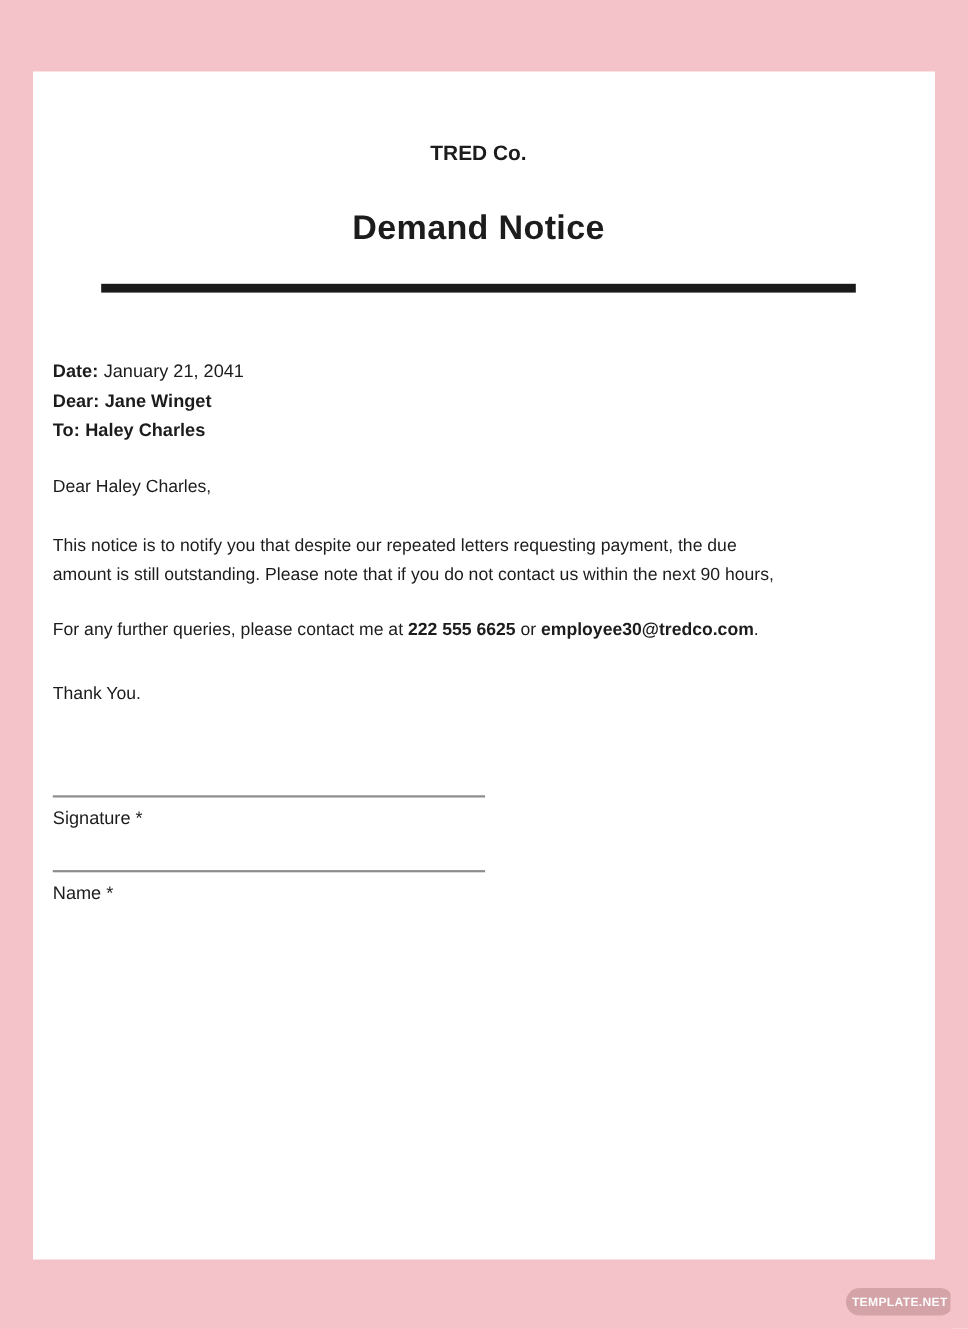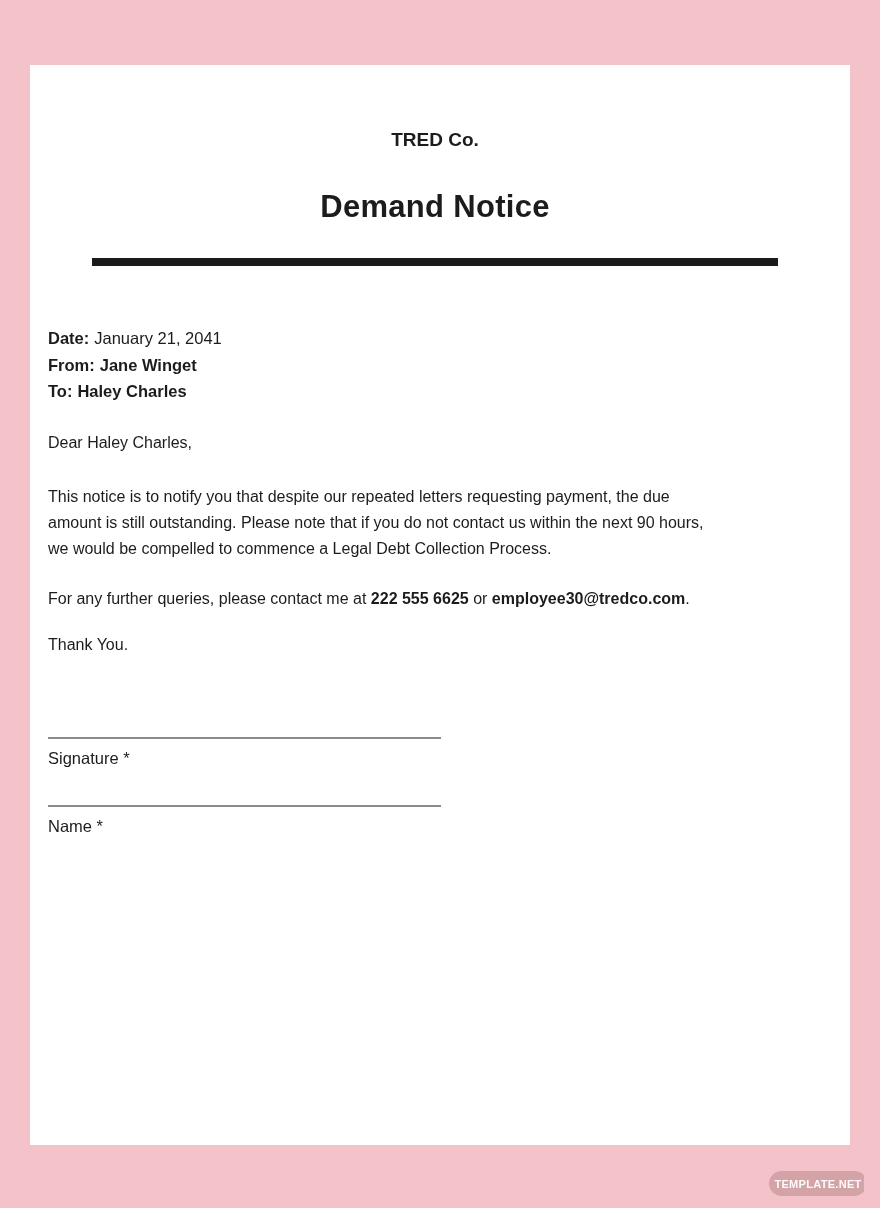--- a/index.html
+++ b/index.html
@@ -66,21 +66,21 @@
     line-height: 26.5px;
   }
   .meta-line .lbl { font-weight: 700; }
   .meta-line .val { margin-left: 5px; }
   .meta-line .val.bold { font-weight: 700; }
   .salutation { margin-top: 25px; }
   .paragraph { margin-top: 28px; }
   .paragraph .pline { white-space: nowrap; }
   .contact-line { margin-top: 24px; white-space: nowrap; }
   .contact-line .bold { font-weight: 700; }
-  .thanks { margin-top: 20px; }
+  .thanks { margin-top: 32px; }
   .closing { margin-top: 26px; }
   .sig-area { margin-top: 79px; }
   .fill-line {
     width: 393px;
     height: 0;
     border-top: 2px solid var(--line);
   }
   .fill-label {
     margin-top: 6px;
     font-size: 16.5px;
@@ -118,33 +118,32 @@
 
       <div class="doc-title">Demand Notice</div>
 
       <div class="header-rule"></div>
 
       <div class="meta-block">
         <div class="meta-line">
           <span class="lbl">Date:</span><span class="val">January 21, 2041</span>
         </div>
         <div class="meta-line">
-          <span class="lbl">From:</span><span class="val bold">Jane Winget</span>
+          <span class="lbl">Dear:</span><span class="val bold">Jane Winget</span>
         </div>
         <div class="meta-line">
           <span class="lbl">To:</span><span class="val bold">Haley Charles</span>
         </div>
       </div>
 
       <div class="salutation">Dear Haley Charles,</div>
 
       <div class="paragraph">
         <div class="pline">This notice is to notify you that despite our repeated letters requesting payment, the due</div>
         <div class="pline">amount is still outstanding. Please note that if you do not contact us within the next 90 hours,</div>
-        <div class="pline">we would be compelled to commence a Legal Debt Collection Process.</div>
       </div>
 
       <div class="contact-line">
         <span>For any further queries, please contact me at </span><span class="bold">222 555 6625</span><span> or </span><span class="bold">employee30@tredco.com</span><span>.</span>
       </div>
 
       <div class="thanks">Thank You.</div>
 
 
       <div class="sig-area">

